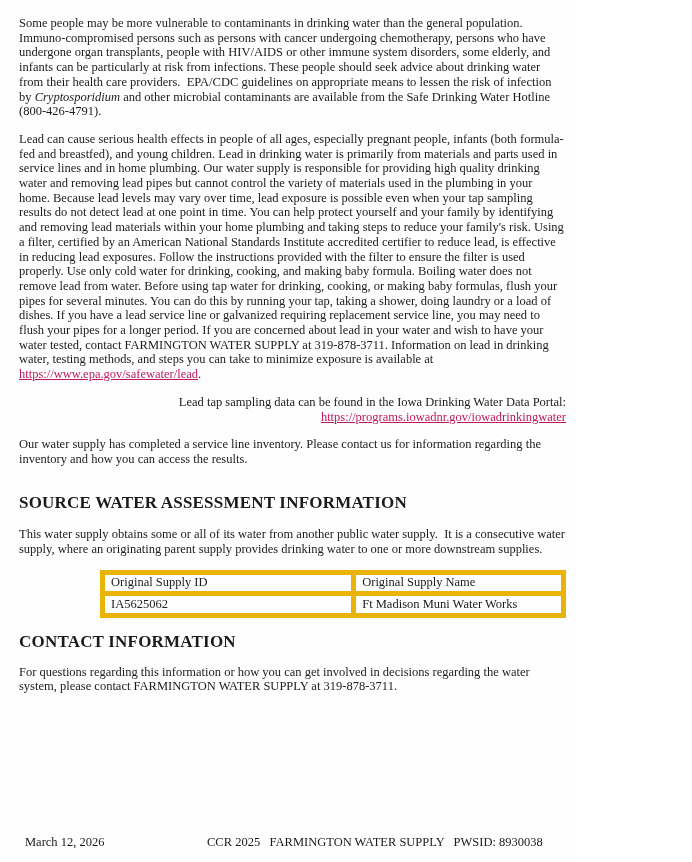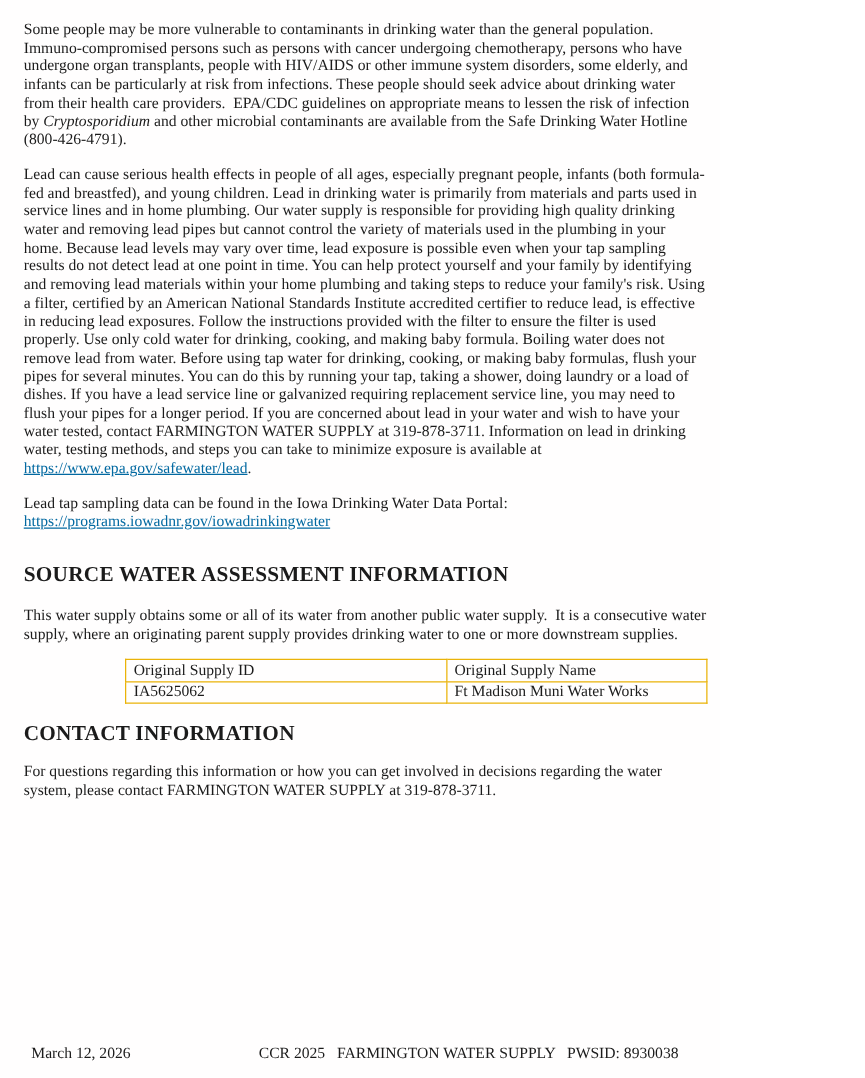--- a/index.html
+++ b/index.html
@@ -20,43 +20,43 @@
   }
   .content {
     padding: 16px 10px 0 19px;
   }
   .para {
     margin: 0 0 13px 0;
     white-space: pre-wrap;
     text-align: left;
   }
   .para.gap-after-large { margin-bottom: 29px; }
-  .para.single-line { margin-bottom: 29px; }
+  .para.single-line { margin-bottom: 13px; text-align: right; }
   .doc-heading {
     font-weight: bold;
     font-size: 17px;
     letter-spacing: 0.2px;
     margin: 0 0 17px 0;
   }
   .doc-heading.contact { margin-bottom: 15px; margin-top: 17px; }
   em.sci-name { font-style: italic; }
   .doc-link {
-    color: #0369a1;
+    color: #be185d;
     text-decoration: underline;
     cursor: pointer;
     font-family: Liberation Serif, serif;
   }
   table.supply-table {
     border-collapse: collapse;
     margin: 0 0 12px 81px;
     font-size: 12.5px;
     line-height: 14.5px;
   }
   table.supply-table td {
-    border: 1px solid #eab308;
+    border: 5px solid #eab308;
     padding: 0.5px 6px 1.5px 6px;
     white-space: nowrap;
   }
   table.supply-table td.col-id { width: 246px; }
   table.supply-table td.col-name { width: 196px; }
   .footer {
     position: absolute;
     left: 0;
     top: 835px;
     width: 692px;
@@ -72,20 +72,21 @@
 
 <div class="page">
   <div class="content">
 
     <p class="para"><span>Some people may be more vulnerable to contaminants in drinking water than the general population.  Immuno-compromised persons such as persons with cancer undergoing chemotherapy, persons who have undergone organ transplants, people with HIV/AIDS or other immune system disorders, some elderly, and infants can be particularly at risk from infections. These people should seek advice about drinking water from their health care providers.  EPA/CDC guidelines on appropriate means to lessen the risk of infection by </span><em class="sci-name">Cryptosporidium</em><span> and other microbial contaminants are available from the Safe Drinking Water Hotline (800-426-4791).</span></p>
 
     <p class="para"><span>Lead can cause serious health effects in people of all ages, especially pregnant people, infants (both formula-fed and breastfed), and young children. Lead in drinking water is primarily from materials and parts used in service lines and in home plumbing. Our water supply is responsible for providing high quality drinking water and removing lead pipes but cannot control the variety of materials used in the plumbing in your home. Because lead levels may vary over time, lead exposure is possible even when your tap sampling results do not detect lead at one point in time. You can help protect yourself and your family by identifying and removing lead materials within your home plumbing and taking steps to reduce your family's risk. Using a filter, certified by an American National Standards Institute accredited certifier to reduce lead, is effective in reducing lead exposures. Follow the instructions provided with the filter to ensure the filter is used properly. Use only cold water for drinking, cooking, and making baby formula. Boiling water does not remove lead from water. Before using tap water for drinking, cooking, or making baby formulas, flush your pipes for several minutes. You can do this by running your tap, taking a shower, doing laundry or a load of dishes. If you have a lead service line or galvanized requiring replacement service line, you may need to flush your pipes for a longer period. If you are concerned about lead in your water and wish to have your water tested, contact FARMINGTON WATER SUPPLY at 319-878-3711. Information on lead in drinking water, testing methods, and steps you can take to minimize exposure is available at </span><span class="doc-link">https://www.epa.gov/safewater/lead</span><span>.</span></p>
 
     <p class="para single-line"><span>Lead tap sampling data can be found in the Iowa Drinking Water Data Portal: </span><span class="doc-link">https://programs.iowadnr.gov/iowadrinkingwater</span></p>
 
+    <p class="para gap-after-large">Our water supply has completed a service line inventory. Please contact us for information regarding the inventory and how you can access the results.</p>
 
     <h3 class="doc-heading">SOURCE WATER ASSESSMENT INFORMATION</h3>
 
     <p class="para">This water supply obtains some or all of its water from another public water supply.  It is a consecutive water supply, where an originating parent supply provides drinking water to one or more downstream supplies.</p>
 
     <table class="supply-table">
       <tbody>
         <tr>
           <td class="col-id">Original Supply ID</td>
           <td class="col-name">Original Supply Name</td>

